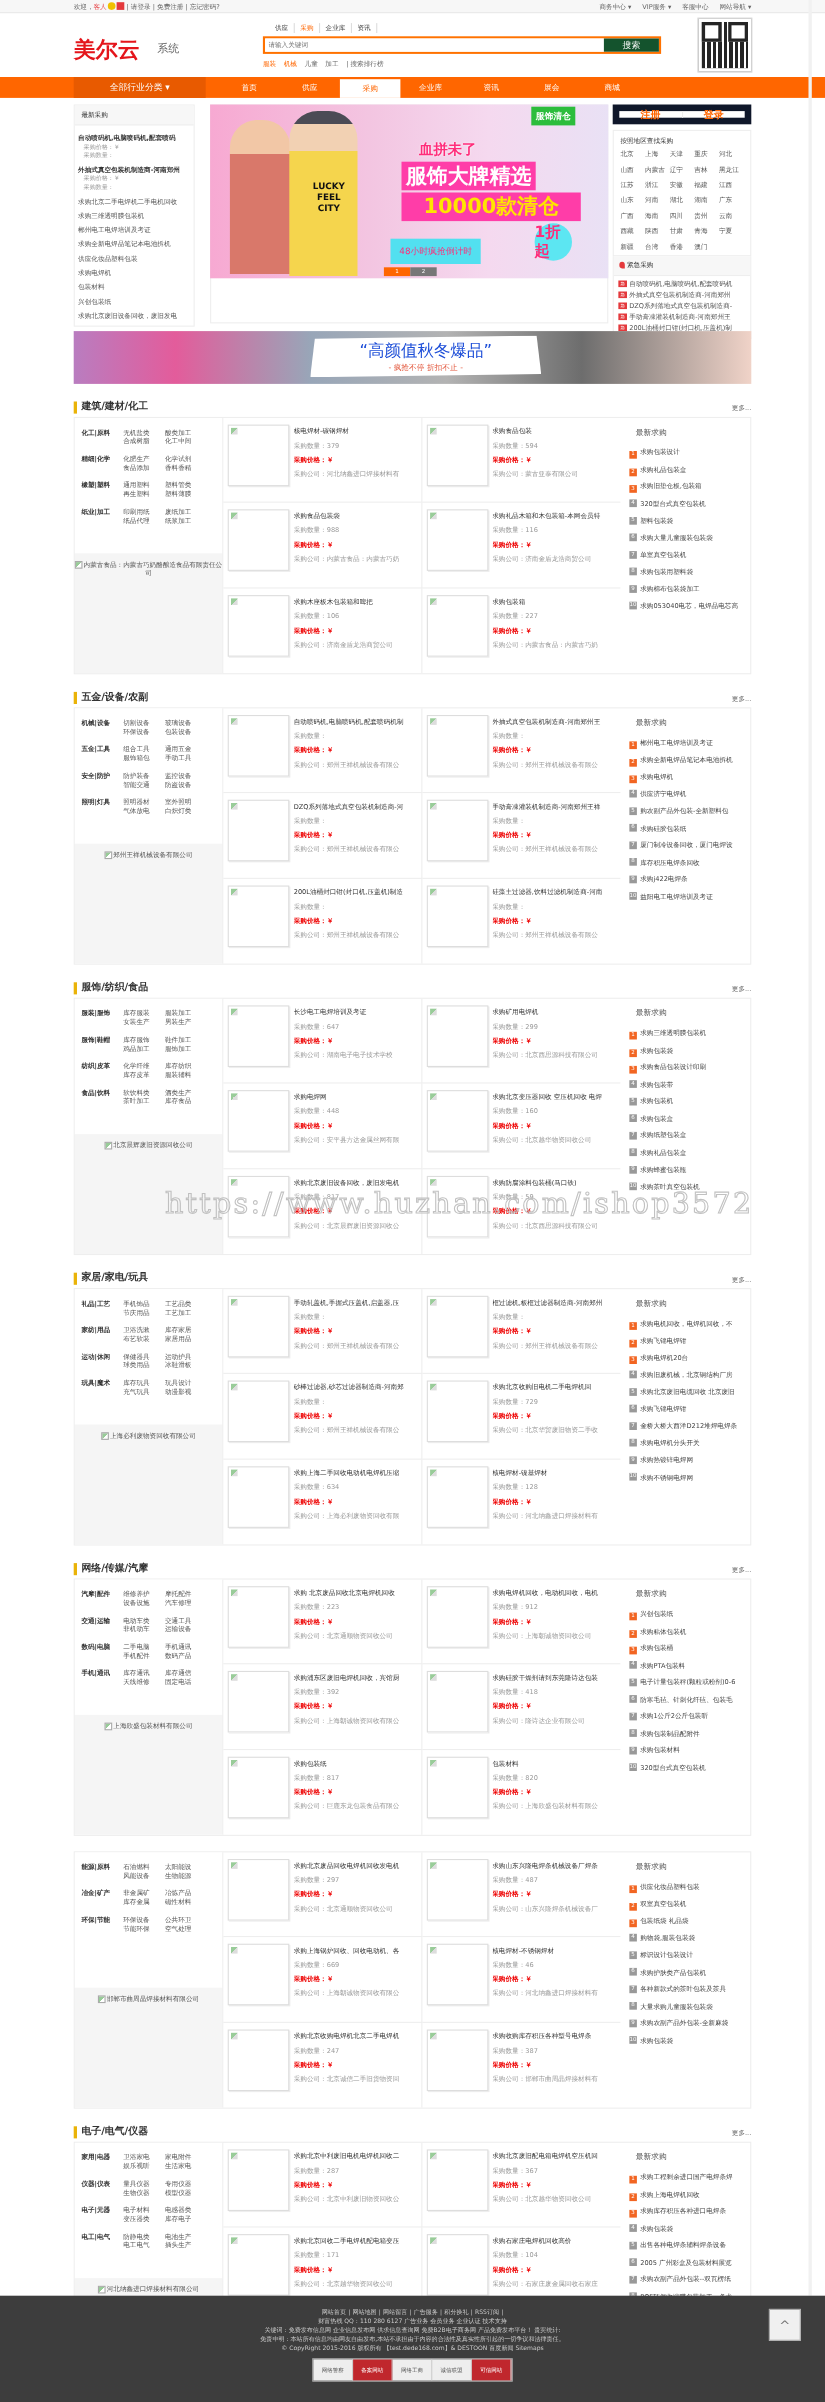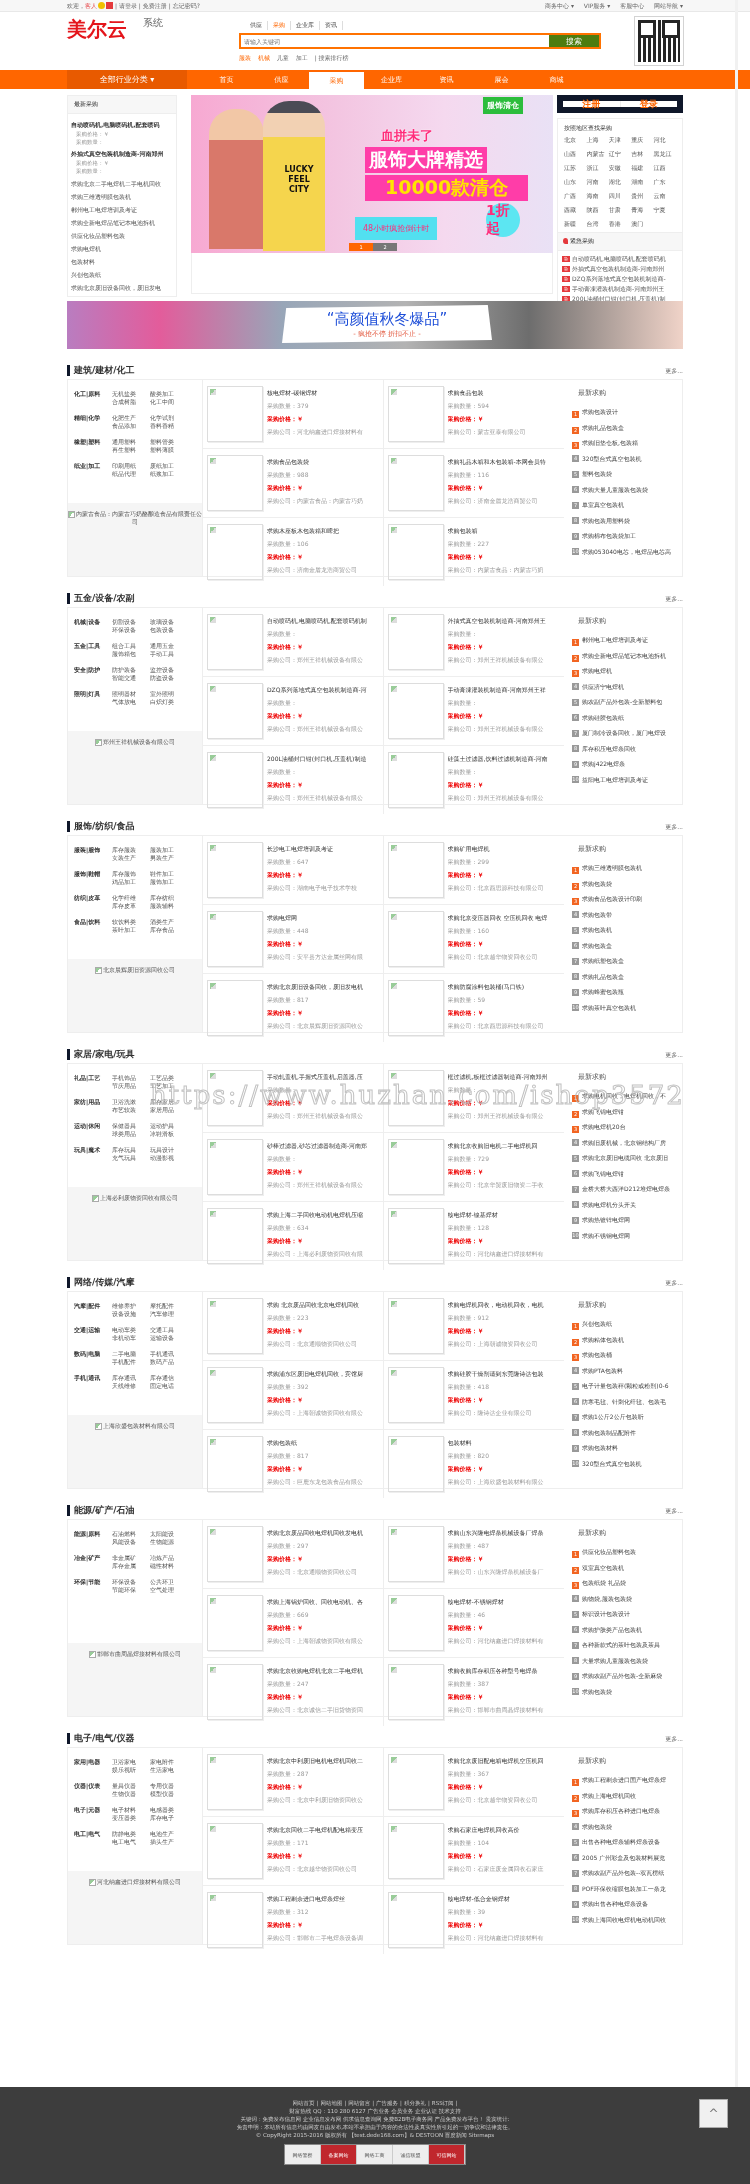--- a/index.html
+++ b/index.html
@@ -7,30 +7,30 @@
 a{color:inherit;text-decoration:none}
 .topbar{height:12px;background:#f7f7f7;border-bottom:1px solid #e8e8e8}
 .wrap{width:616px;margin:0 auto;position:relative}
 .topbar .wrap{display:flex;justify-content:space-between;align-items:center;height:12px;font-size:6px;color:#666}
 .topbar .guest{color:#e4393c}
 .topbar .qq{display:inline-block;width:7px;height:7px;background:#f0c000;border-radius:50%;vertical-align:middle;margin:0 1px}
 .topbar .wb{display:inline-block;width:7px;height:7px;background:#e4393c;vertical-align:middle;margin-right:2px}
 .topbar .right span{margin-left:8px}
 .header{height:58px}
 .header .wrap{height:58px}
-.logo{position:absolute;left:0;top:4px;display:flex;align-items:flex-start}
+.logo{position:absolute;left:0;top:20px;display:flex;align-items:center}
 .logo .brand{font-size:20px;font-weight:bold;color:#e4151b;letter-spacing:0}
 .logo .sys{font-size:10px;color:#666;margin-left:16px;margin-bottom:3px}
 .search{position:absolute;left:172px;top:8px;width:362px}
 .stabs{display:flex;font-size:6px;margin-left:6px;height:10px;align-items:center}
 .stabs span{padding:0 5px;border-right:1px solid #ddd}
 .stabs span.on{color:#ff6600}
 .sbox{display:flex;border:2px solid #ff7200;height:16px;margin-top:3px}
 .sbox input{flex:1;border:0;font-size:6px;padding-left:3px;color:#999;outline:none;font-family:inherit}
-.sbox .btn{width:50px;background:#4d7c0f;color:#fff;font-size:8px;display:flex;align-items:center;justify-content:center}
+.sbox .btn{width:50px;background:#14532d;color:#fff;font-size:8px;display:flex;align-items:center;justify-content:center}
 .hot{font-size:6px;margin-top:5px;color:#666}
 .hot span{margin-right:5px}
 .hot span.hl{color:#ff6600}
 .qr{position:absolute;right:0;top:5px;width:48px;height:48px;background:
 repeating-linear-gradient(90deg,#000 0 3px,#fff 3px 5px),#000;opacity:.85;border:3px solid #fff;outline:1px solid #ccc}
 .qr:before,.qr:after{content:"";position:absolute;width:12px;height:12px;border:3px solid #000;background:#fff}
 .qr:before{left:0;top:0}.qr:after{right:0;top:0}
 .nav{height:19px;background:#ff6600}
 .nav .wrap{display:flex;height:19px}
 .nav .all{width:120px;background:#e85a00;color:#fff;font-size:8px;display:flex;align-items:center;justify-content:center}
@@ -70,23 +70,23 @@
 .urgent h5:before{content:"";display:inline-block;width:5px;height:6px;background:#e4393c;border-radius:50% 50% 0 50%;margin-right:2px;vertical-align:middle}
 .urgent ul{list-style:none;padding:3px 4px}
 .urgent li{font-size:6px;color:#555;line-height:10px;white-space:nowrap;overflow:hidden}
 .urgent li .ic{display:inline-block;width:8px;height:6px;background:#e4393c;margin-right:2px;vertical-align:middle;color:#fff;font-size:4px;text-align:center;line-height:6px}
 .ad2{height:48px;margin-top:4px;position:relative;overflow:hidden;background:linear-gradient(90deg,#b97dc0 0%,#e35c9b 15%,#98a6b8 35%,#b3b3b3 55%,#6d6d6d 75%,#f0d3c8 100%)}
 .ad2 .txt{position:absolute;left:215px;top:4px;width:210px;height:38px;background:#fff;display:flex;flex-direction:column;align-items:center;justify-content:center;clip-path:polygon(2% 8%,98% 0,100% 92%,0 100%)}
 .ad2 .t1{font-size:15px;color:#1d4ed8}
 .ad2 .t2{font-size:7px;color:#e2553a}
 .section{margin-top:14px}
 .sec-head{height:16px;position:relative}
-.sec-head h3{font-size:9px;color:#333;font-weight:bold;border-left:3px solid #0f172a;padding-left:4px;line-height:11px;position:absolute;left:0;top:2px}
+.sec-head h3{font-size:9px;color:#333;font-weight:bold;border-left:3px solid #eab308;padding-left:4px;line-height:11px;position:absolute;left:0;top:2px}
 .sec-head .more{position:absolute;right:0;top:4px;font-size:6px;color:#666}
-.sec-body{display:flex;border:1px solid #eee;height:198px}
+.sec-body{display:flex;border:1px solid #eee;height:234px}
 .catcol{width:135px;border-right:1px solid #eee;display:flex;flex-direction:column}
 .cats{background:#fff;padding:10px 6px 0;height:123px}
 .catrow{display:flex;font-size:6px;margin-bottom:8px;line-height:8px}
 .catrow .cn{width:38px;color:#333;font-weight:bold}
 .catrow .c1,.catrow .c2{width:38px;color:#555}
 .logo-box{flex:1;background:#f5f5f5;text-align:center;font-size:6px;color:#555;padding-top:7px;line-height:8px}
 .logo-box .bi{display:inline-block;width:7px;height:7px;border:1px solid #aaa;vertical-align:middle;margin-right:1px;background:linear-gradient(135deg,#9c9 0 50%,#fff 50%)}
 .prods{width:361px;display:grid;grid-template-columns:1fr 1fr;grid-template-rows:repeat(3,1fr)}
 .prod{display:flex;padding:6px 4px;border-bottom:1px solid #eee}
 .prod:nth-child(odd){border-right:1px solid #eee}
@@ -800,24 +800,20 @@
             <li><span class="n nor">6</span><span>防寒毛毡、针刺化纤毡、包装毛</span></li>
             <li><span class="n nor">7</span><span>求购1公斤2公斤包装听</span></li>
             <li><span class="n nor">8</span><span>求购包装制品配附件</span></li>
             <li><span class="n nor">9</span><span>求购包装材料</span></li>
             <li><span class="n nor">10</span><span>320型台式真空包装机</span></li>
           </ol>
         </div>
       </div>
     </div>
     <div class="section">
-      <div class="sec-head">
-        <h3>能源/矿产/石油</h3>
-        <a class="more">更多...</a>
-      </div>
       <div class="sec-body">
         <div class="catcol">
           <div class="cats">
             <div class="catrow">
               <span class="cn">能源|原料</span>
               <span class="c1"><a>石油燃料</a><br><a>风能设备</a></span>
               <span class="c2"><a>太阳能设</a><br><a>生物能源</a></span>
             </div>
             <div class="catrow">
               <span class="cn">冶金|矿产</span>

